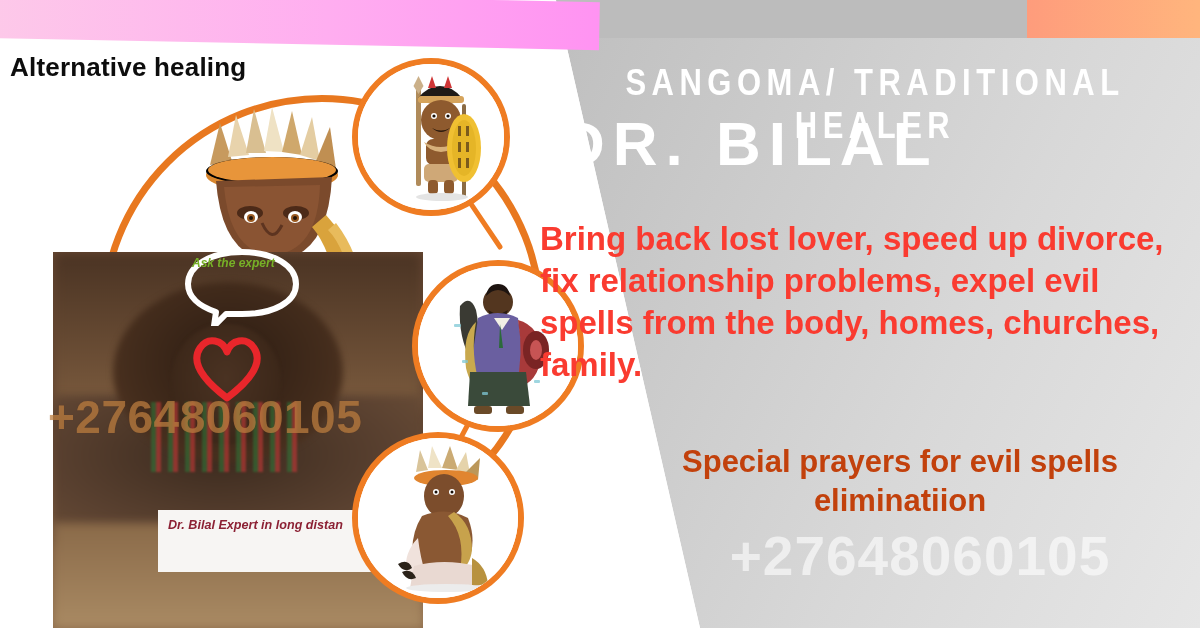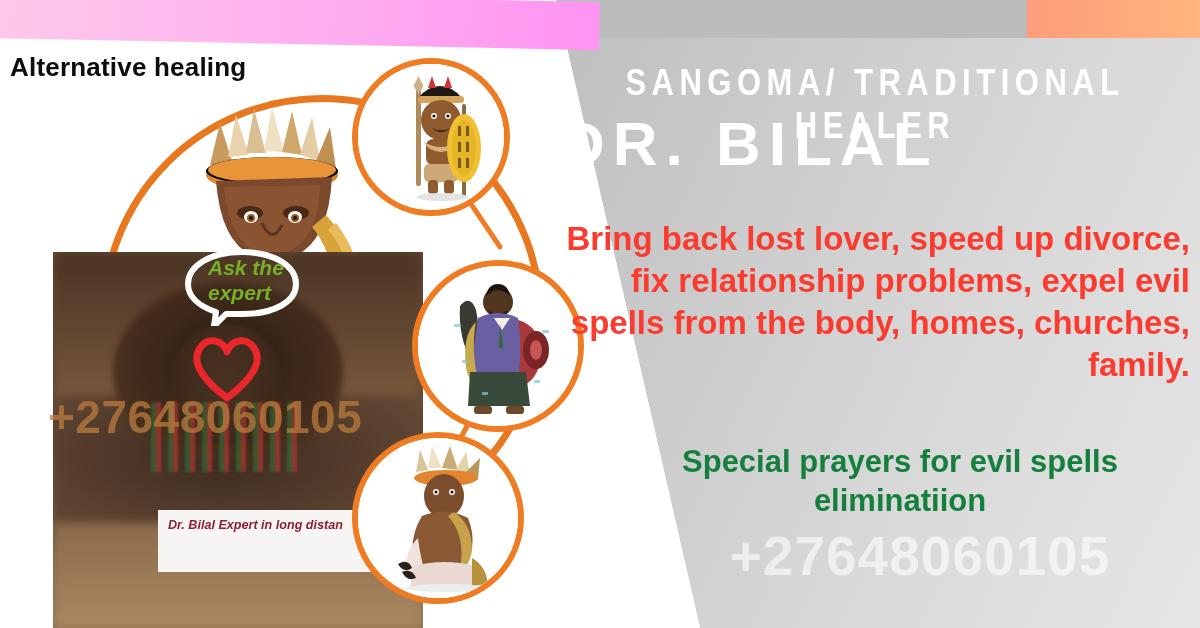--- a/index.html
+++ b/index.html
@@ -67,22 +67,22 @@
 
   .heart{position:absolute;left:188px;top:330px;width:78px;height:72px;}
   .wm-number{
     position:absolute;left:48px;top:390px;width:400px;
     font-size:46px;font-weight:bold;letter-spacing:.5px;
     color:rgba(200,135,70,.62);font-family:"Liberation Sans",sans-serif;
     text-shadow:0 0 1px rgba(120,70,30,.35);white-space:nowrap;
   }
   .bubble{position:absolute;left:182px;top:248px;width:120px;height:78px;}
   .bubble-text{
-    position:absolute;left:208px;top:256px;width:92px;
-    font-size:21px;font-weight:bold;font-style:italic;line-height:1.18;
+    position:absolute;left:192px;top:256px;width:92px;
+    font-size:12px;font-weight:bold;font-style:italic;line-height:1.18;
     color:#77b027;font-family:"Liberation Sans",sans-serif;
   }
   .caption{
     position:absolute;left:158px;top:510px;width:250px;height:62px;
     background:#f7f5f3;overflow:hidden;
   }
   .caption p{
     margin:4px;padding:3px 5px 0 6px;font-size:12.6px;line-height:1.42;
     font-style:italic;font-weight:bold;color:#8c2134;white-space:nowrap;
     font-family:Liberation Sans, sans-serif;
@@ -101,27 +101,27 @@
     font-size:31px;font-weight:bold;color:#ffffff;letter-spacing:5.5px;
     font-family:"Liberation Sans",sans-serif;
     transform:scaleY(1.18);transform-origin:center top;
   }
   .name{
     position:absolute;left:560px;top:108px;width:630px;
     font-size:62px;font-weight:bold;color:#ffffff;letter-spacing:8px;
     font-family:"Liberation Sans",sans-serif;
   }
   .services{
-    position:absolute;left:540px;top:218px;width:650px;text-align:right;
+    position:absolute;left:540px;top:218px;width:650px;text-align:left;
     font-size:33px;font-weight:bold;line-height:1.27;color:#fa3b30;
     font-family:"Liberation Sans",sans-serif;
   }
   .prayers{
     position:absolute;left:600px;top:442px;width:600px;text-align:center;
-    font-size:31px;font-weight:bold;line-height:1.27;color:#15803d;
+    font-size:31px;font-weight:bold;line-height:1.27;color:#c2410c;
     font-family:"Liberation Sans",sans-serif;
   }
   .ghost-number{
     position:absolute;left:640px;top:524px;width:560px;text-align:center;
     font-size:55px;font-weight:bold;letter-spacing:1px;
     color:rgba(255,255,255,.60);font-family:"Liberation Sans",sans-serif;
   }
 </style>
 </head>
 <body>

